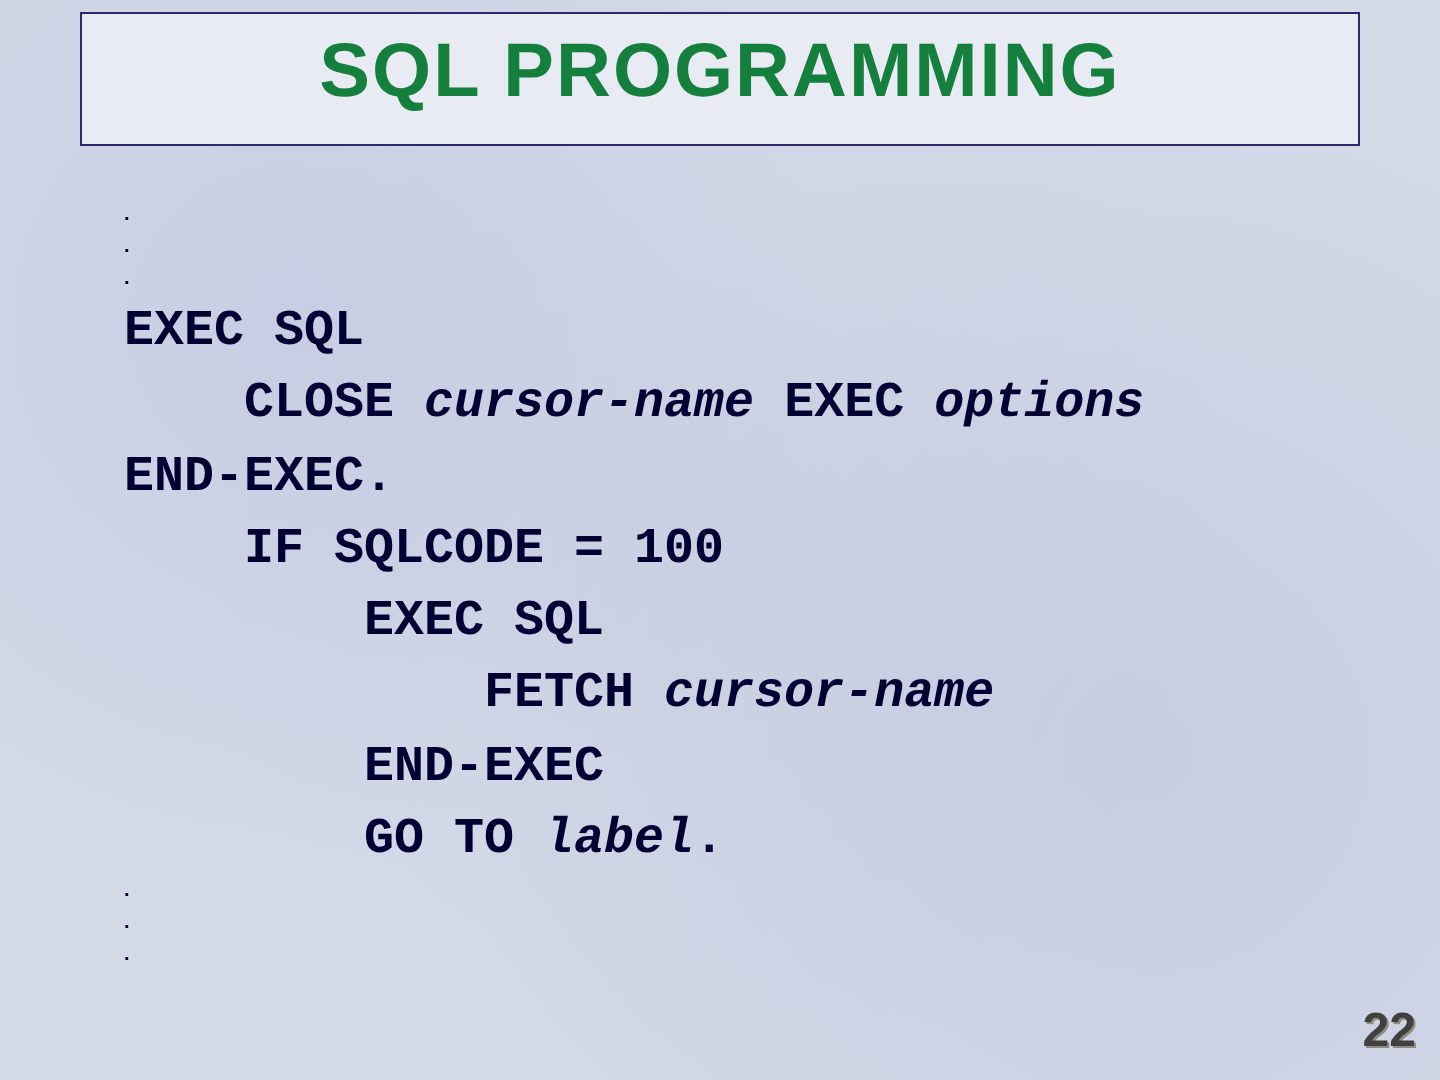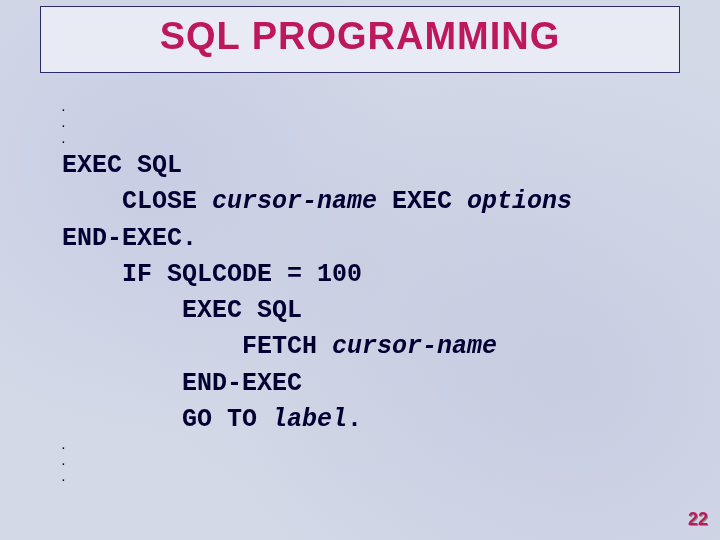--- a/index.html
+++ b/index.html
@@ -28,21 +28,21 @@
     background: #e8ebf3;
     border: 1px solid #2a2a6a;
     padding: 8px 0 14px 0;
     text-align: center;
     box-sizing: border-box;
   }
   .title-box h1 {
     margin: 0;
     font-size: 38px;
     font-weight: bold;
-    color: #be185d;
+    color: #15803d;
     letter-spacing: 1px;
   }
   .code-block {
     position: absolute;
     top: 100px;
     left: 62px;
     font-family: "Courier New", Courier, monospace;
     font-size: 25px;
     font-weight: bold;
     color: #000033;
@@ -55,23 +55,23 @@
     line-height: 1.6;
     display: block;
   }
   .italic {
     font-style: italic;
   }
   .page-num {
     position: absolute;
     bottom: 10px;
     right: 12px;
-    font-size: 18px;
+    font-size: 24px;
     font-weight: bold;
-    color: #be185d;
+    color: #404040;
     text-shadow: 1px 1px 0 rgba(80,70,20,0.5);
   }
 </style>
 </head>
 <body>
 
 <div class="title-box">
   <h1>SQL PROGRAMMING</h1>
 </div>
 

